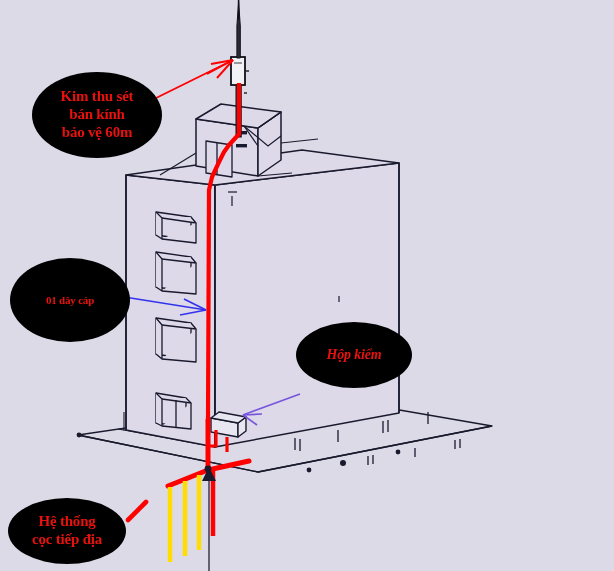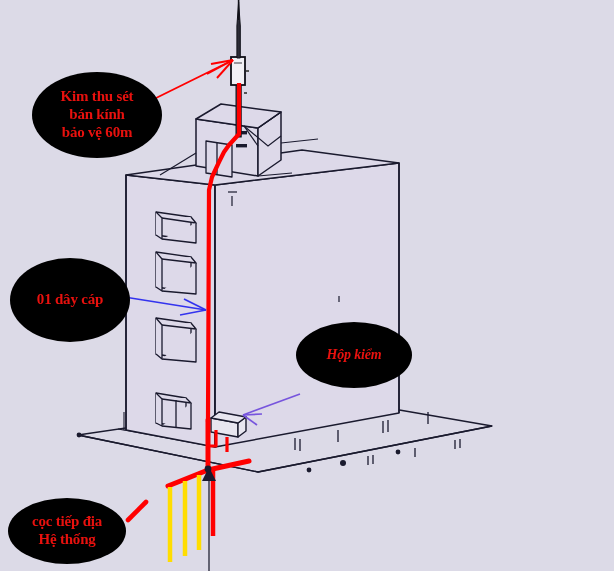--- a/index.html
+++ b/index.html
@@ -34,21 +34,21 @@
     border-radius: 50%;
     text-align: center;
     color: #e8110e;
     font-family: "Liberation Serif", serif;
     font-weight: bold;
     line-height: 1.18;
     letter-spacing: -0.2px;
   }
   .callout span { display: block; width: 100%; padding: 0 4px; box-sizing: border-box; }
   #callout-lightning-rod { left: 32px;  top: 72px;  width: 130px; height: 86px; font-size: 15px; }
-  #callout-copper-cable  { left: 10px;  top: 258px; width: 120px; height: 84px; font-size: 15px; }
+  #callout-copper-cable  { left: 10px;  top: 258px; width: 120px; height: 84px; font-size: 11px; }
   #callout-test-box      { left: 296px; top: 322px; width: 116px; height: 66px; font-size: 14px; font-style: italic; }
   #callout-ground-rods   { left: 8px;   top: 498px; width: 118px; height: 66px; font-size: 15px; }
   #title {
     position: absolute;
     left: 310px;
     top: 31px;
     width: 290px;
     color: #1812ea;
     font-family: "DejaVu Sans", sans-serif;
     font-weight: bold;
@@ -258,18 +258,18 @@
   </div>
 
   <div class="callout" id="callout-test-box" style="color: rgb(232, 17, 14);">
     <span>
       <span>Hộp kiểm</span>
     </span>
   </div>
 
   <div class="callout" id="callout-ground-rods" style="color: rgb(232, 17, 14);">
     <span>
+      <span>Hệ thống</span>
       <span>cọc tiếp địa</span>
-      <span>Hệ thống</span>
     </span>
   </div>
 
 </div>
 
 </body></html>

